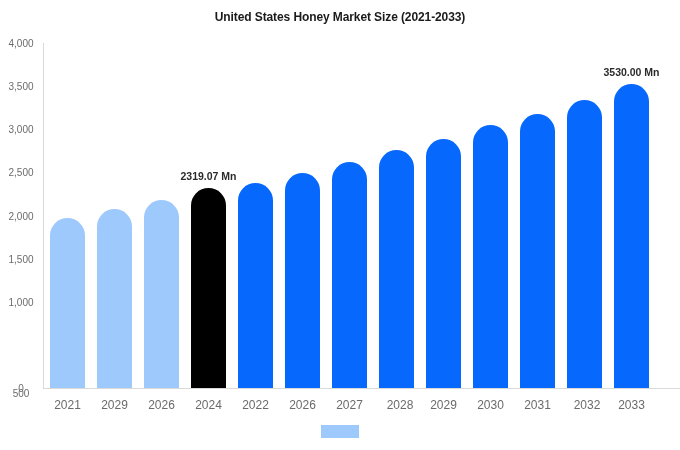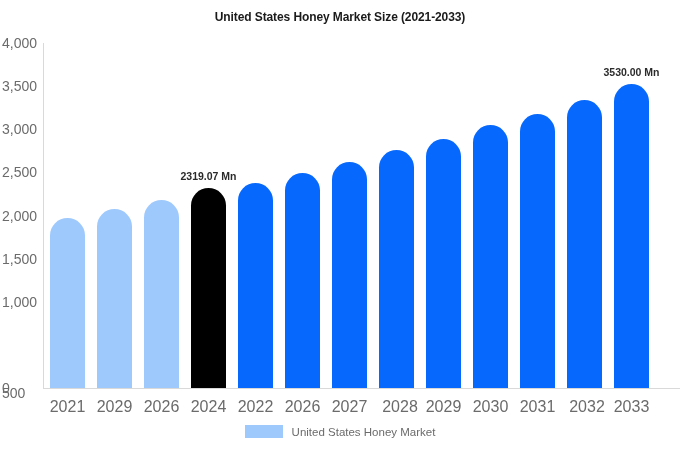--- a/index.html
+++ b/index.html
@@ -59,22 +59,22 @@
     width: 637px;
     height: 1px;
     background: #d9d9d9;
   }
 
   
   .y-tick {
     position: absolute;
     right: 0;
     width: 38px;
-    text-align: left;
-    font-size: 14px;
+    text-align: center;
+    font-size: 10px;
     color: #6b6b6b;
     transform: translateY(-50%);
     white-space: nowrap;
   }
   #y-ticks {
     position: absolute;
     left: 0;
     top: 0;
     width: 40px;
     height: 450px;
@@ -109,21 +109,21 @@
   #x-labels {
     position: absolute;
     left: 43px;
     top: 398px;
     width: 637px;
     height: 20px;
   }
   .x-tick {
     position: absolute;
     top: 0;
-    font-size: 16px;
+    font-size: 12px;
     color: #6b6b6b;
     text-align: right;
     transform: translateX(-50%);
     white-space: nowrap;
   }
 
   
   #legend {
     position: absolute;
     left: 0;
@@ -200,16 +200,15 @@
       <div class="x-tick" style="left: 357px;">2028</div>
       <div class="x-tick" style="left: 400.5px;">2029</div>
       <div class="x-tick" style="left: 447.5px;">2030</div>
       <div class="x-tick" style="left: 494.5px;">2031</div>
       <div class="x-tick" style="left: 544px;">2032</div>
       <div class="x-tick" style="left: 588.5px;">2033</div>
     </div>
 
   <div id="legend">
     <span id="legend-swatch" style="background: rgb(158, 201, 253);"></span>
-    <span id="legend-label">United States Honey Market</span>
   </div>
 
 </div>
 
 </body></html>

